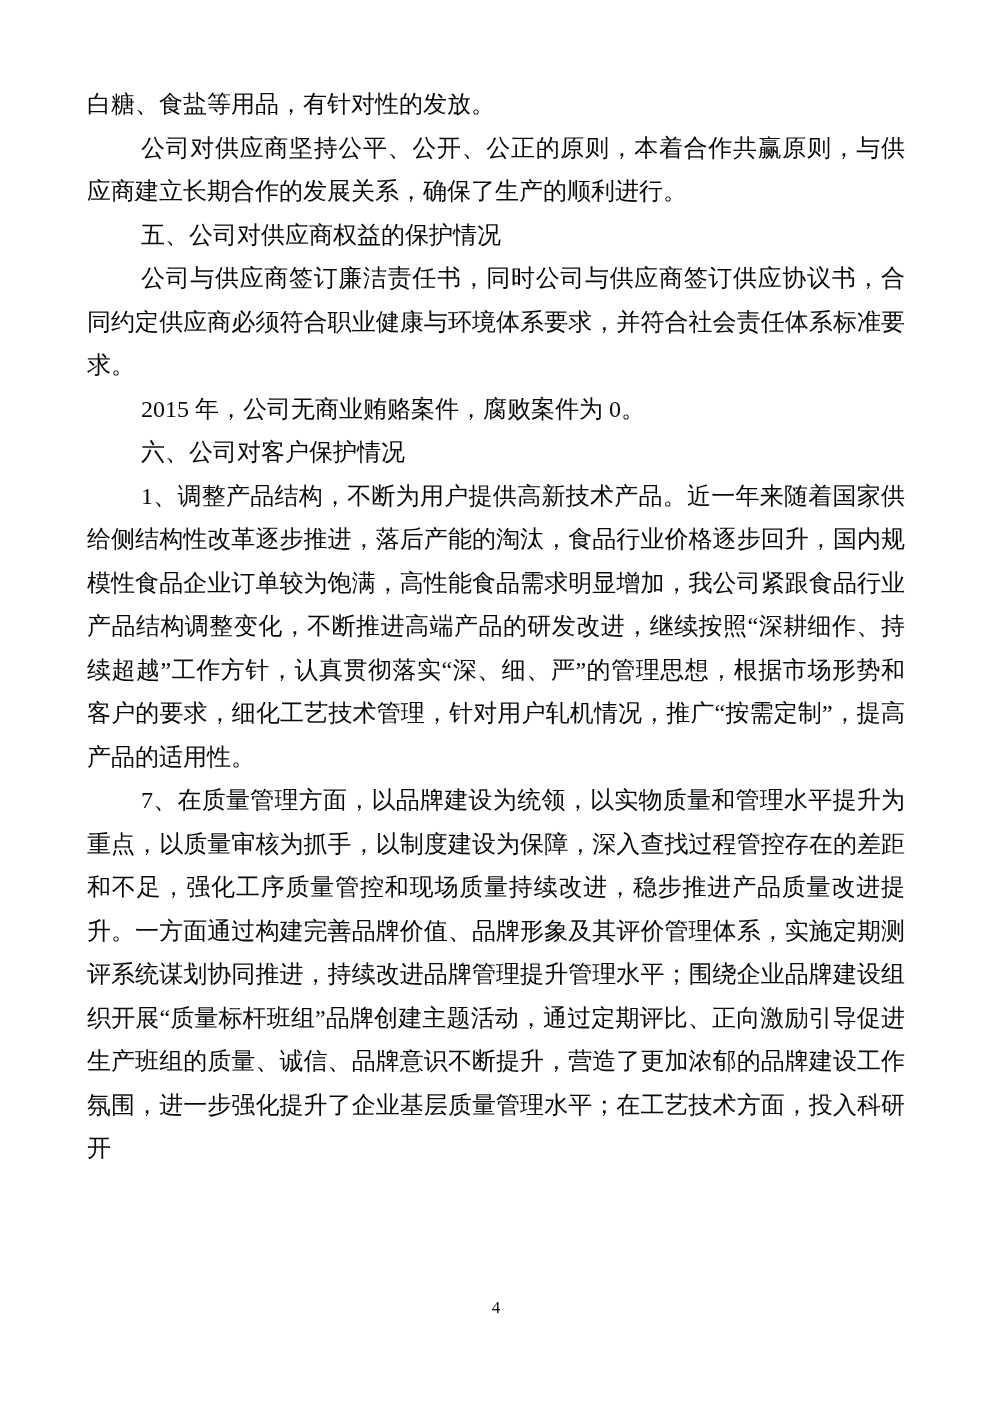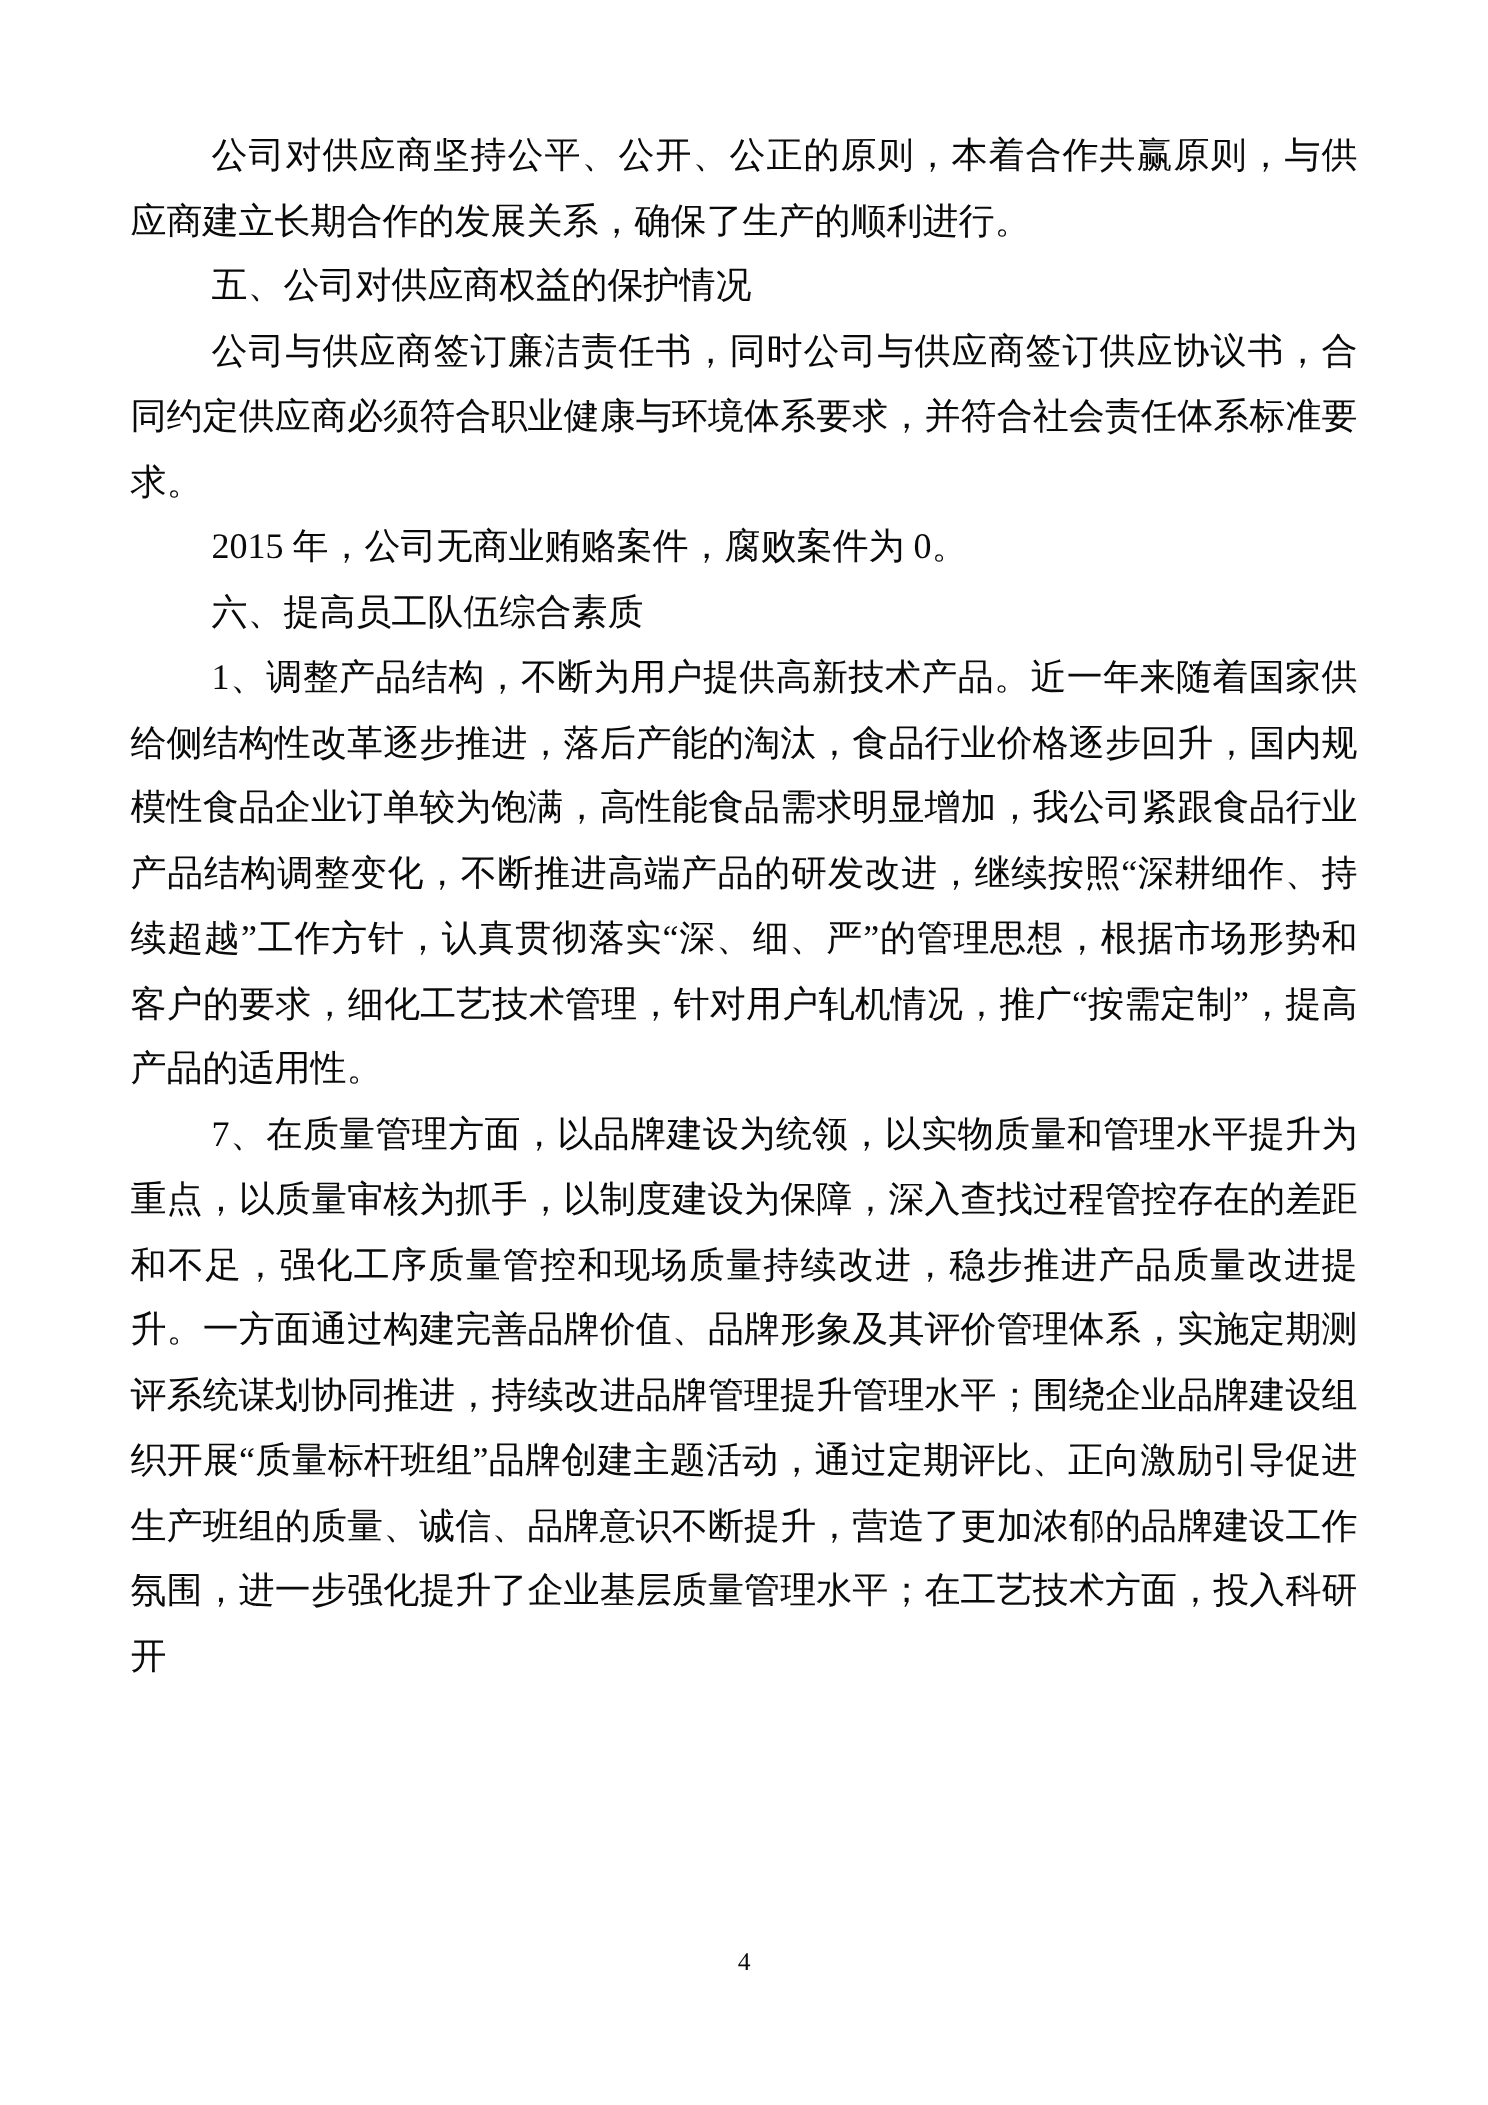--- a/index.html
+++ b/index.html
@@ -53,24 +53,25 @@
     font-size: 17px;
     line-height: 20px;
     color: #0a0a0a;
   }
 </style>
 </head>
 <body>
 
 <div class="doc-page">
   <div class="text-block" id="paragraph-container">
+      <p class="style-plain">白糖、食盐等用品，有针对性的发放。</p>
       <p class="style-indent">公司对供应商坚持公平、公开、公正的原则，本着合作共赢原则，与供应商建立长期合作的发展关系，确保了生产的顺利进行。</p>
       <p class="style-indent">五、公司对供应商权益的保护情况</p>
       <p class="style-indent">公司与供应商签订廉洁责任书，同时公司与供应商签订供应协议书，合同约定供应商必须符合职业健康与环境体系要求，并符合社会责任体系标准要求。</p>
       <p class="style-indent">2015 年，公司无商业贿赂案件，腐败案件为 0。</p>
-      <p class="style-indent">六、提高员工队伍综合素质</p>
+      <p class="style-indent">六、公司对客户保护情况</p>
       <p class="style-indent">1、调整产品结构，不断为用户提供高新技术产品。近一年来随着国家供给侧结构性改革逐步推进，落后产能的淘汰，食品行业价格逐步回升，国内规模性食品企业订单较为饱满，高性能食品需求明显增加，我公司紧跟食品行业产品结构调整变化，不断推进高端产品的研发改进，继续按照“深耕细作、持续超越”工作方针，认真贯彻落实“深、细、严”的管理思想，根据市场形势和客户的要求，细化工艺技术管理，针对用户轧机情况，推广“按需定制”，提高产品的适用性。</p>
       <p class="style-indent">7、在质量管理方面，以品牌建设为统领，以实物质量和管理水平提升为重点，以质量审核为抓手，以制度建设为保障，深入查找过程管控存在的差距和不足，强化工序质量管控和现场质量持续改进，稳步推进产品质量改进提升。一方面通过构建完善品牌价值、品牌形象及其评价管理体系，实施定期测评系统谋划协同推进，持续改进品牌管理提升管理水平；围绕企业品牌建设组织开展“质量标杆班组”品牌创建主题活动，通过定期评比、正向激励引导促进生产班组的质量、诚信、品牌意识不断提升，营造了更加浓郁的品牌建设工作氛围，进一步强化提升了企业基层质量管理水平；在工艺技术方面，投入科研开</p>
     </div>
   <div class="page-footer">
     <span>4</span>
   </div>
 </div>
 
 </body></html>

